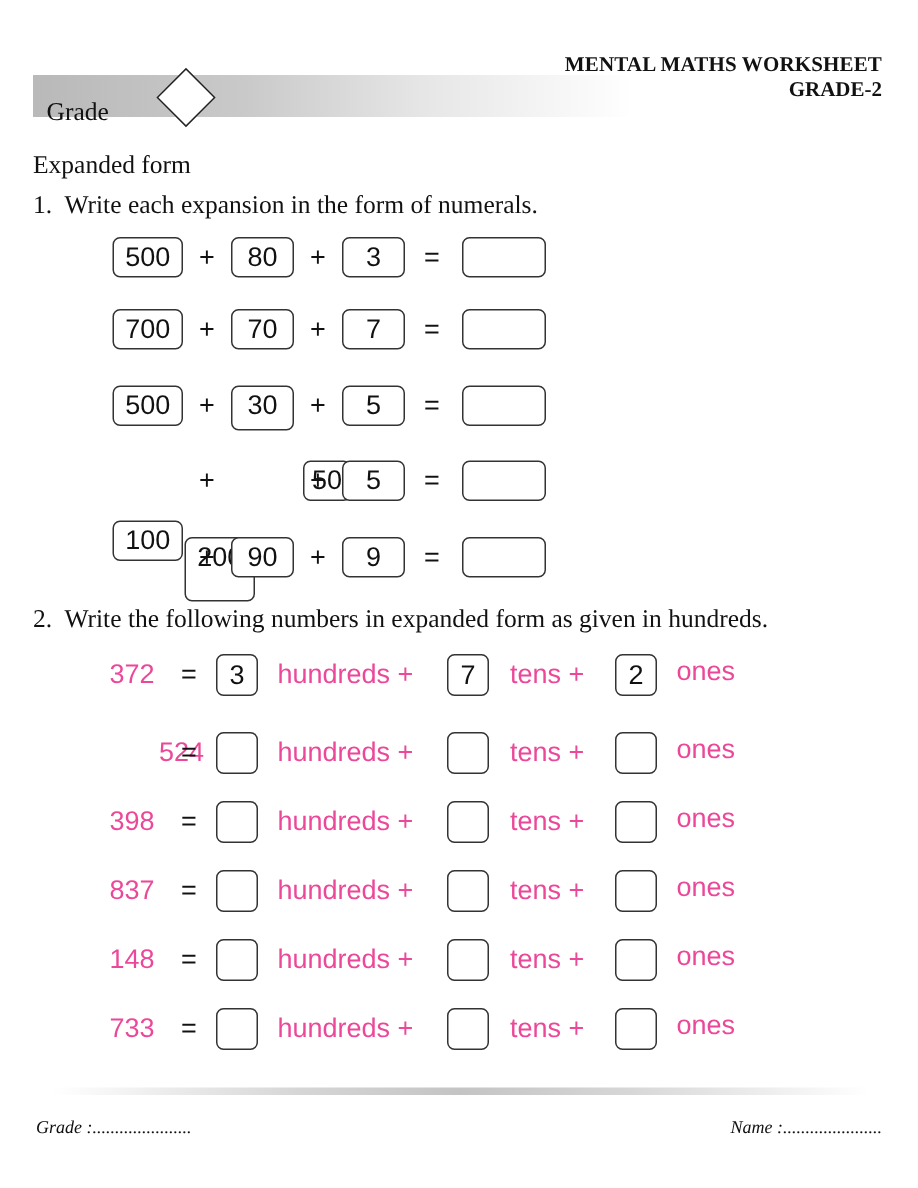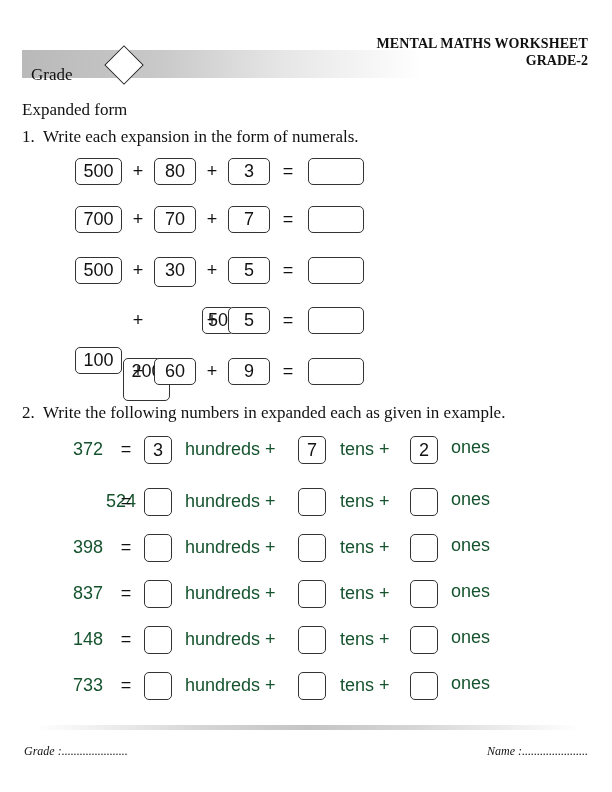--- a/index.html
+++ b/index.html
@@ -21,21 +21,21 @@
 
   .section-heading { position: absolute; left: 22px; top: 100px; font-size: 17px; }
   .q-title { position: absolute; left: 22px; font-size: 17px; white-space: nowrap; }
   .q-num { display: inline-block; width: 21px; }
 
   .box {
     position: absolute; box-sizing: border-box; border: 1.3px solid #333; border-radius: 5px;
     background: #fff; text-align: center; font-size: 18px; color: #111;
   }
   .op { position: absolute; font-size: 18px; text-align: center; color: #111; }
-  .txt { position: absolute; font-size: 18px; white-space: nowrap; color: #14532d; }
+  .txt { position: absolute; font-size: 18px; white-space: nowrap; color: #ec4899; }
 
   .footer-line {
     position: absolute; left: 35px; top: 725px; width: 545px; height: 5px;
     background: linear-gradient(to right, #ffffff 0%, #d6d6d6 30%, #c4c4c4 50%, #d6d6d6 70%, #ffffff 100%);
     border-radius: 3px;
   }
   .footer-text { position: absolute; top: 744px; font-size: 12px; font-style: italic; }
 </style>
 </head>
 <body>
@@ -76,29 +76,29 @@
        <div class="box sans" style="left:308px;top:257px;width:56px;height:27px;line-height:25px;"></div>
     <div class="box sans" style="left:75px;top:307px;width:47px;height:27px;line-height:25px;margin-top:40px;">100</div>
        <div class="op sans" style="left:128px;top:307px;width:20px;line-height:27px;">+</div>
        <div class="box sans" style="left:154px;top:307px;width:32px;height:27px;line-height:25px;margin-left:48px;">50</div>
        <div class="op sans" style="left:202px;top:307px;width:20px;line-height:27px;">+</div>
        <div class="box sans" style="left:228px;top:307px;width:42px;height:27px;line-height:25px;">5</div>
        <div class="op sans" style="left:278px;top:307px;width:20px;line-height:27px;">=</div>
        <div class="box sans" style="left:308px;top:307px;width:56px;height:27px;line-height:25px;"></div>
     <div class="box sans" style="left:75px;top:358px;width:47px;height:43px;line-height:25px;margin-left:48px;">200</div>
        <div class="op sans" style="left:128px;top:358px;width:20px;line-height:27px;">+</div>
-       <div class="box sans" style="left:154px;top:358px;width:42px;height:27px;line-height:25px;">60</div>
+       <div class="box sans" style="left:154px;top:358px;width:42px;height:27px;line-height:25px;">90</div>
        <div class="op sans" style="left:202px;top:358px;width:20px;line-height:27px;">+</div>
        <div class="box sans" style="left:228px;top:358px;width:42px;height:27px;line-height:25px;">9</div>
        <div class="op sans" style="left:278px;top:358px;width:20px;line-height:27px;">=</div>
        <div class="box sans" style="left:308px;top:358px;width:56px;height:27px;line-height:25px;"></div>
   </div>
 
 <div class="q-title serif" style="top:403px;">
-  <span class="q-num">2.</span><span>Write the following numbers in expanded each as given in example.</span>
+  <span class="q-num">2.</span><span>Write the following numbers in expanded form as given in hundreds.</span>
 </div>
 
 <div id="q2-rows">
     <div class="txt sans" style="left:73px;top:436px;line-height:27px;">372</div>
        <div class="op sans" style="left:116px;top:436px;width:20px;line-height:27px;">=</div>
        <div class="box sans" style="left:144px;top:436px;width:28px;height:28px;line-height:26px;">3</div>
        <div class="txt sans" style="left:185px;top:436px;line-height:27px;">hundreds +</div>
        <div class="box sans" style="left:298px;top:436px;width:28px;height:28px;line-height:26px;">7</div>
        <div class="txt sans" style="left:340px;top:436px;line-height:27px;">tens +</div>
        <div class="box sans" style="left:410px;top:436px;width:28px;height:28px;line-height:26px;">2</div>

